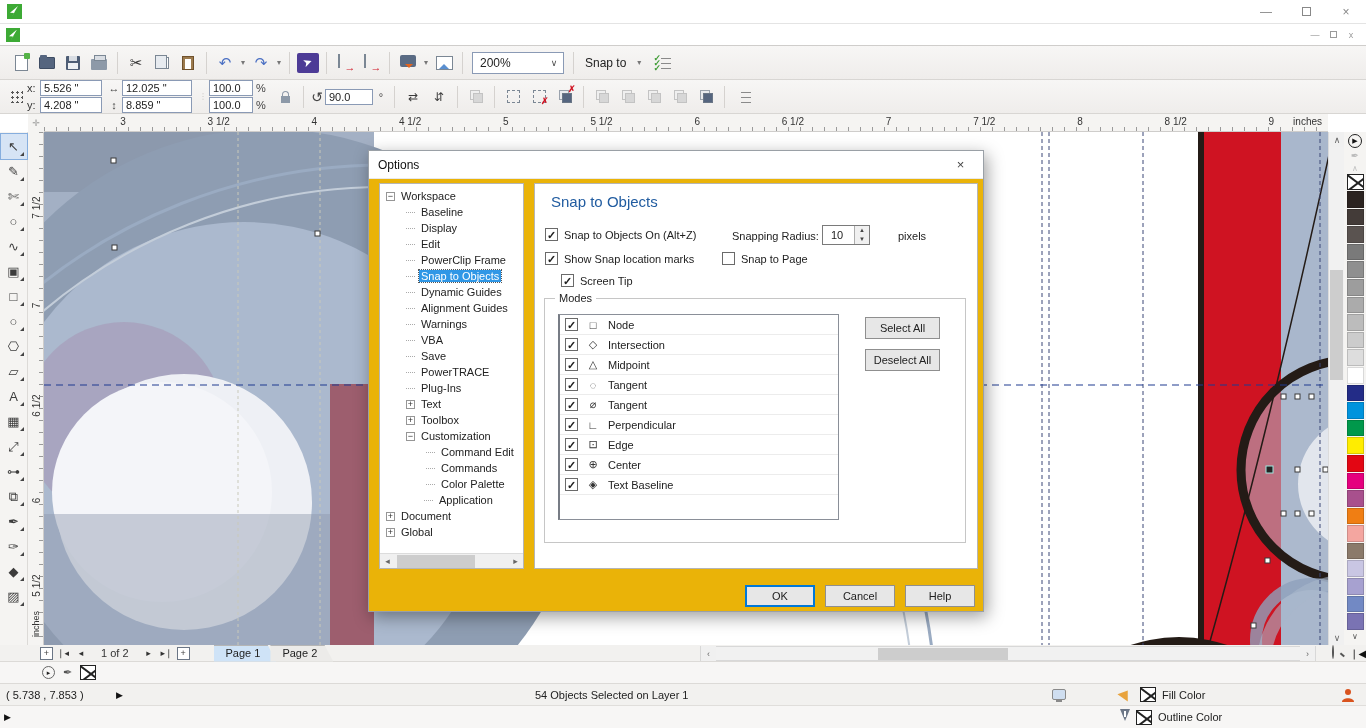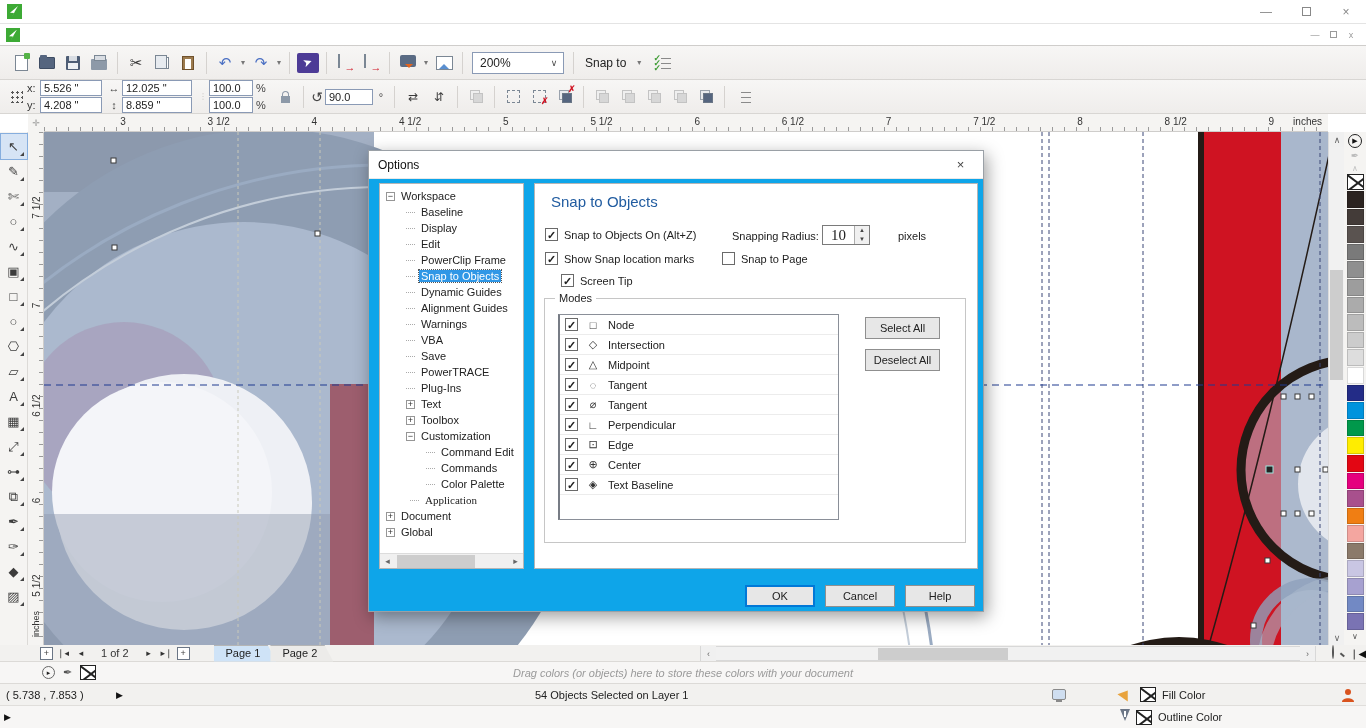--- a/index.html
+++ b/index.html
@@ -111,21 +111,21 @@
     border-right:1px solid #dcdad7; display:flex; flex-direction:column; align-items:center; padding-top:2px; }
   .tool { width:26px; height:25px; display:flex; align-items:center; justify-content:center;
     position:relative; color:#3c3c3c; font-size:13px; }
   .tool::after { content:""; position:absolute; right:3px; bottom:3px;
     border:2.5px solid transparent; border-right-color:#444; border-bottom-color:#444; }
   .tool.active { background:#d6e4f5; outline:1px solid #86aede; }
   
   #canvas { position:absolute; left:44px; top:132px; width:1284px; height:513px; background:#fff; overflow:hidden; }
   
   #dialog { position:absolute; left:368px; top:150px; width:616px; height:462px;
-    background:#0ea5e9; border:1px solid #9aa0a6; box-shadow:3px 5px 16px rgba(0,0,0,.38); z-index:60; }
+    background:#eab308; border:1px solid #9aa0a6; box-shadow:3px 5px 16px rgba(0,0,0,.38); z-index:60; }
   #dlg-titlebar { height:28px; background:#fff; display:flex; align-items:center; border-bottom:1px solid #e9e9e9; }
   #dlg-title { padding-left:9px; font-size:12px; color:#111; }
   #dlg-close { margin-left:auto; width:45px; height:28px; display:flex; align-items:center;
     justify-content:center; color:#444; font-size:13px; }
   #tree-panel { position:absolute; left:10px; top:32px; width:145px; height:386px;
     background:#fff; border:1px solid #b5b5b5; overflow:hidden; }
   .trow { height:16px; display:flex; align-items:center; white-space:nowrap; }
   .texp { width:9px; height:9px; border:1px solid #969696; background:#fff; color:#333;
     font-size:9px; line-height:7px; text-align:center; margin-right:4px; flex:none; }
   .tdots { width:9px; border-top:1px dotted #aaa; margin-right:4px; flex:none; }
@@ -138,21 +138,21 @@
   .strack { flex:1; position:relative; height:15px; }
   .sthumb { position:absolute; top:1px; height:13px; background:#cdcdcd; }
   
   #content-panel { position:absolute; left:165px; top:32px; width:444px; height:386px;
     background:#fff; border:1px solid #b5b5b5; }
   #panel-heading { position:absolute; left:16px; top:9px; font-size:15px; color:#215ca0; }
   .cb { width:13px; height:13px; border:1px solid #6a6a6a; background:#fff; flex:none;
     font-size:11px; line-height:12px; text-align:center; color:#222; font-weight:bold; }
   .cbrow { position:absolute; display:flex; align-items:center; gap:6px; font-size:11px; }
   .spin { position:absolute; width:48px; height:20px; border:1px solid #7a7a7a; background:#fff; display:flex; }
-  .spin .sval { flex:1; display:flex; align-items:center; padding-left:8px; font-size:15px;font-family:Liberation Serif, serif; }
+  .spin .sval { flex:1; display:flex; align-items:center; padding-left:8px; font-size:11px; }
   .spin .sbtns { width:15px; border-left:1px solid #adadad; display:flex; flex-direction:column; background:#f0f0f0; }
   .spin .sbtns div { flex:1; font-size:6px; color:#444; text-align:center; line-height:9px; }
   #modes-box { position:absolute; left:9px; top:114px; width:422px; height:245px;
     border:1px solid #c6c6c6; }
   #modes-legend { position:absolute; left:10px; top:-7px; background:#fff; padding:0 4px; font-size:11px; }
   #modes-list { position:absolute; left:13px; top:15px; width:281px; height:206px;
     background:#fff; border:1px solid #8a8f98; border-left:2px solid #777c85; overflow:hidden; }
   .mrow { height:20px; display:flex; align-items:center; gap:8px; padding-left:5px;
     border-bottom:1px solid #ececec; }
   .micon { width:14px; text-align:center; font-size:11px; color:#333; }
@@ -633,21 +633,21 @@
           <span class="tlabel">Command Edit</span>
         </div>
         <div class="trow" style="padding-left: 46px;">
           <span class="tdots"></span>
           <span class="tlabel">Commands</span>
         </div>
         <div class="trow" style="padding-left: 46px;">
           <span class="tdots"></span>
           <span class="tlabel">Color Palette</span>
         </div>
-        <div class="trow" style="padding-left: 30px; font-family: Liberation Serif, serif;">
+        <div class="trow" style="padding-left: 44px;">
           <span class="tdots"></span>
           <span class="tlabel">Application</span>
         </div>
         <div class="trow" style="padding-left: 6px;">
           <span class="texp">+</span>
           <span class="tlabel">Document</span>
         </div>
         <div class="trow" style="padding-left: 6px;">
           <span class="texp">+</span>
           <span class="tlabel">Global</span>
@@ -812,21 +812,20 @@
   <div id="hs-thumb"></div>
   <div class="sarrow" style="position:absolute;right:0">›</div>
 </div>
 <div id="zoomfit"><span class="mag"></span></div>
 <div id="pal-first">❘◀</div>
 
 <div id="docpal">
   <div class="flyout">▸</div>
   <div class="dropper">✒</div>
   <div class="none-swatch"></div>
-  <div id="docpal-hint">Drag colors (or objects) here to store these colors with your document</div>
 </div>
 
 <div id="status1">
   <span id="coords">( 5.738 , 7.853 )</span>
   <span class="blk-arrow">▶</span>
   <span id="sel-text">54 Objects Selected on Layer 1</span>
   <span id="monitor"></span>
   <span class="fill-cluster">
     <span class="bucket"></span>
     <span class="none-swatch" style="width:16px;height:15px"></span>

